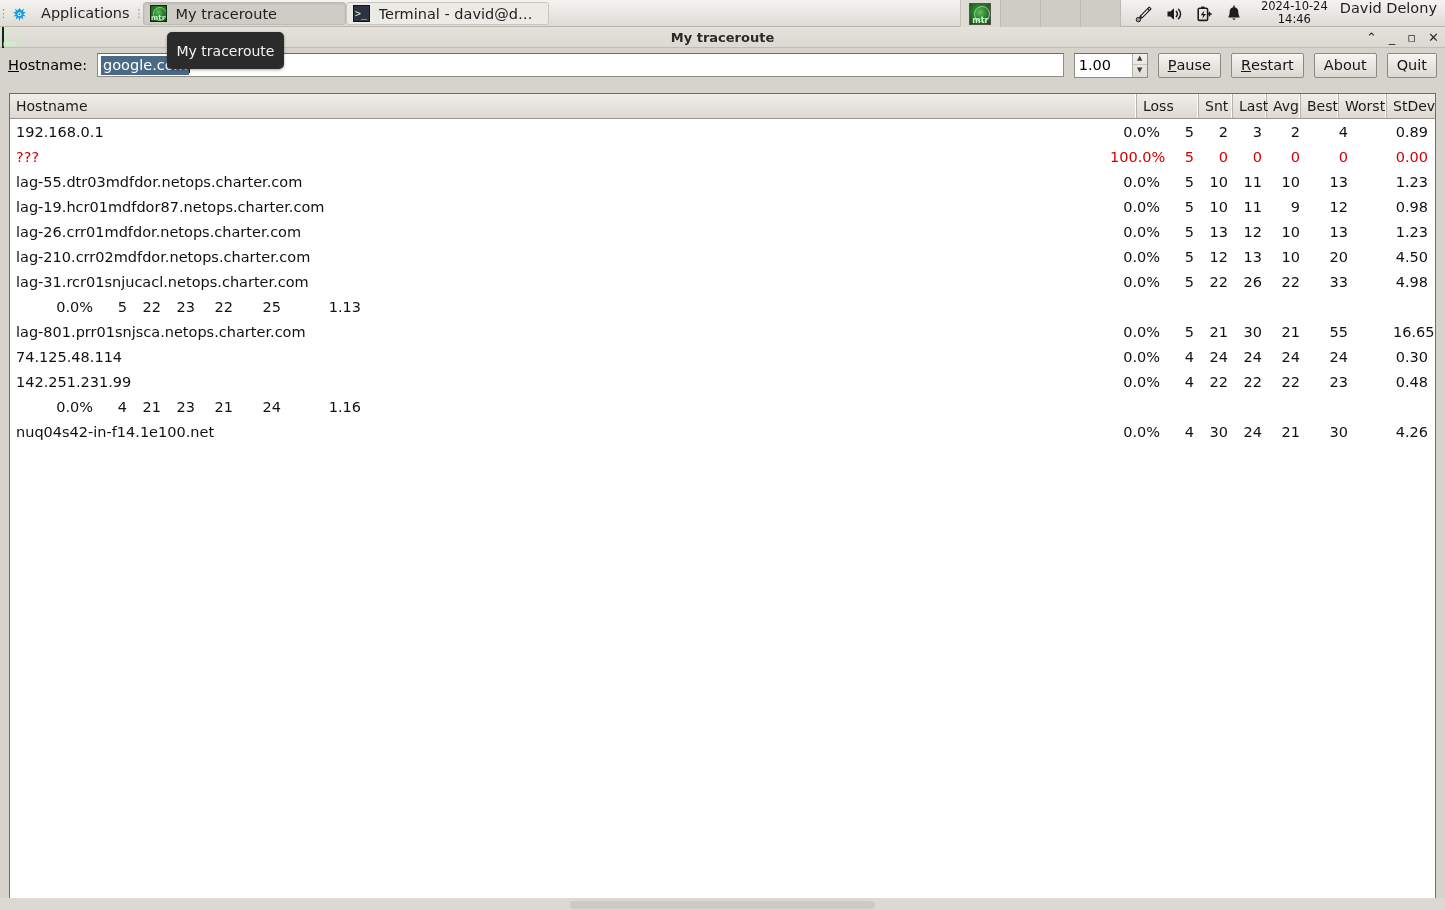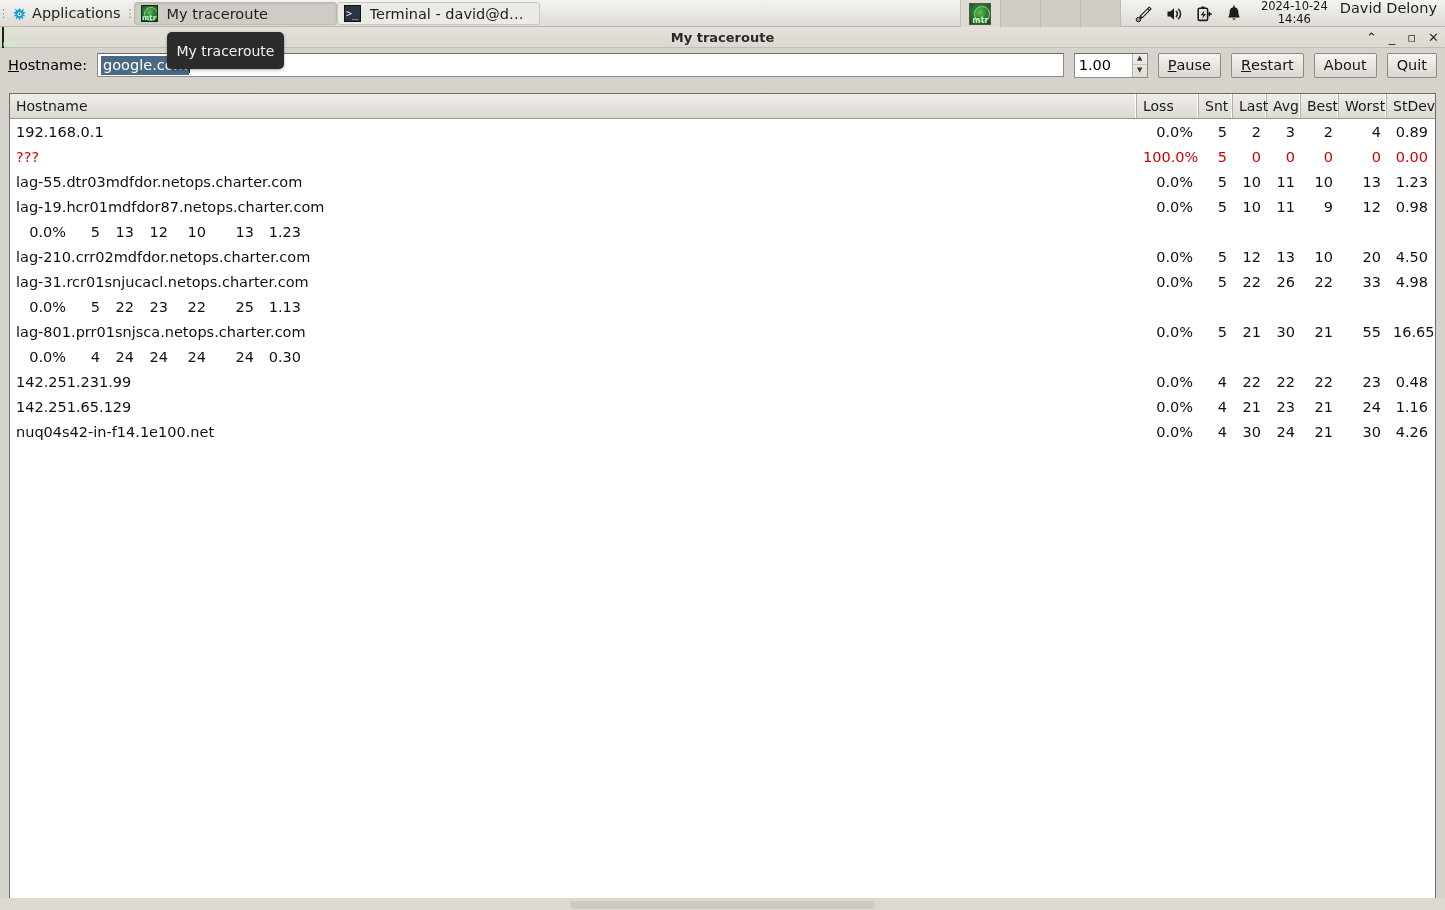--- a/index.html
+++ b/index.html
@@ -20,21 +20,21 @@
     left: 0; top: 0;
     width: 1445px; height: 27px;
     background: linear-gradient(to bottom, #f4f3f1 0%, #e8e6e1 55%, #dedbd5 100%);
     border-bottom: 1px solid #b9b6b0;
     display: flex;
     align-items: stretch;
     font-size: 14.5px;
     color: #1f1f1f;
   }
   .tb-apps {
-    display: flex; align-items: center; gap: 5px;
+    display: flex; align-items: center; gap: 14px;
     padding: 0 6px 0 5px;
     white-space: nowrap;
   }
   .tb-apps .lbl { font-size: 14.5px; }
   .xfce-mouse {
     display: inline-block; width: 15px; height: 15px; position: relative; top: 1px;
   }
   .tb-handle {
     width: 7px; display: flex; align-items: center; justify-content: center;
     color: #8a8a8a; font-size: 11px; letter-spacing: 0; line-height: 1;
@@ -234,27 +234,27 @@
   .th-worst{ width: 48px; }
   .th-stdev{ width: 48px; }
 
   .row {
     display: flex; height: 25px; align-items: center;
     font-size: 14.5px; color: #111111;
   }
   .row.err { color: #d40000; }
   .c { padding: 0 6px; white-space: nowrap; overflow: hidden; }
   .c-host  { flex: 1 1 auto; text-align: left; }
-  .c-loss  { width: 62px; text-align: right; }
+  .c-loss  { width: 62px; text-align: right; margin-left: 27px; }
   .c-snt   { width: 34px; text-align: right; }
   .c-last  { width: 34px; text-align: right; }
   .c-avg   { width: 34px; text-align: right; }
   .c-best  { width: 38px; text-align: right; }
   .c-worst { width: 48px; text-align: right; }
-  .c-stdev { width: 48px; text-align: right; padding-right: 7px; }
+  .c-stdev { width: 48px; text-align: right; padding-right: 7px; margin-left: 33px; }
 
   #hscroll {
     position: absolute; left: 0; bottom: 0; width: 1445px; height: 12px;
     background: #dcd9d3;
   }
   #hscroll .thumb {
     position: absolute; left: 570px; top: 3px; width: 305px; height: 8px;
     background: #cdcac4; border-radius: 4px;
   }
 
@@ -443,20 +443,21 @@
           <div class="c c-host">lag-19.hcr01mdfdor87.netops.charter.com</div>
           <div class="c c-loss">0.0%</div>
           <div class="c c-snt">5</div>
           <div class="c c-last">10</div>
           <div class="c c-avg">11</div>
           <div class="c c-best">9</div>
           <div class="c c-worst">12</div>
           <div class="c c-stdev">0.98</div>
         </div>
         <div class="row">
+          <div class="c c-host">lag-26.crr01mdfdor.netops.charter.com</div>
           <div class="c c-loss">0.0%</div>
           <div class="c c-snt">5</div>
           <div class="c c-last">13</div>
           <div class="c c-avg">12</div>
           <div class="c c-best">10</div>
           <div class="c c-worst">13</div>
           <div class="c c-stdev">1.23</div>
         </div>
         <div class="row">
           <div class="c c-host">lag-210.crr02mdfdor.netops.charter.com</div>
@@ -491,40 +492,40 @@
           <div class="c c-host">lag-801.prr01snjsca.netops.charter.com</div>
           <div class="c c-loss">0.0%</div>
           <div class="c c-snt">5</div>
           <div class="c c-last">21</div>
           <div class="c c-avg">30</div>
           <div class="c c-best">21</div>
           <div class="c c-worst">55</div>
           <div class="c c-stdev">16.65</div>
         </div>
         <div class="row">
+          <div class="c c-host">74.125.48.114</div>
           <div class="c c-loss">0.0%</div>
           <div class="c c-snt">4</div>
           <div class="c c-last">24</div>
           <div class="c c-avg">24</div>
           <div class="c c-best">24</div>
           <div class="c c-worst">24</div>
           <div class="c c-stdev">0.30</div>
         </div>
         <div class="row">
           <div class="c c-host">142.251.231.99</div>
           <div class="c c-loss">0.0%</div>
           <div class="c c-snt">4</div>
           <div class="c c-last">22</div>
           <div class="c c-avg">22</div>
           <div class="c c-best">22</div>
           <div class="c c-worst">23</div>
           <div class="c c-stdev">0.48</div>
         </div>
         <div class="row">
-          <div class="c c-host">142.251.65.129</div>
           <div class="c c-loss">0.0%</div>
           <div class="c c-snt">4</div>
           <div class="c c-last">21</div>
           <div class="c c-avg">23</div>
           <div class="c c-best">21</div>
           <div class="c c-worst">24</div>
           <div class="c c-stdev">1.16</div>
         </div>
         <div class="row">
           <div class="c c-host">nuq04s42-in-f14.1e100.net</div>

